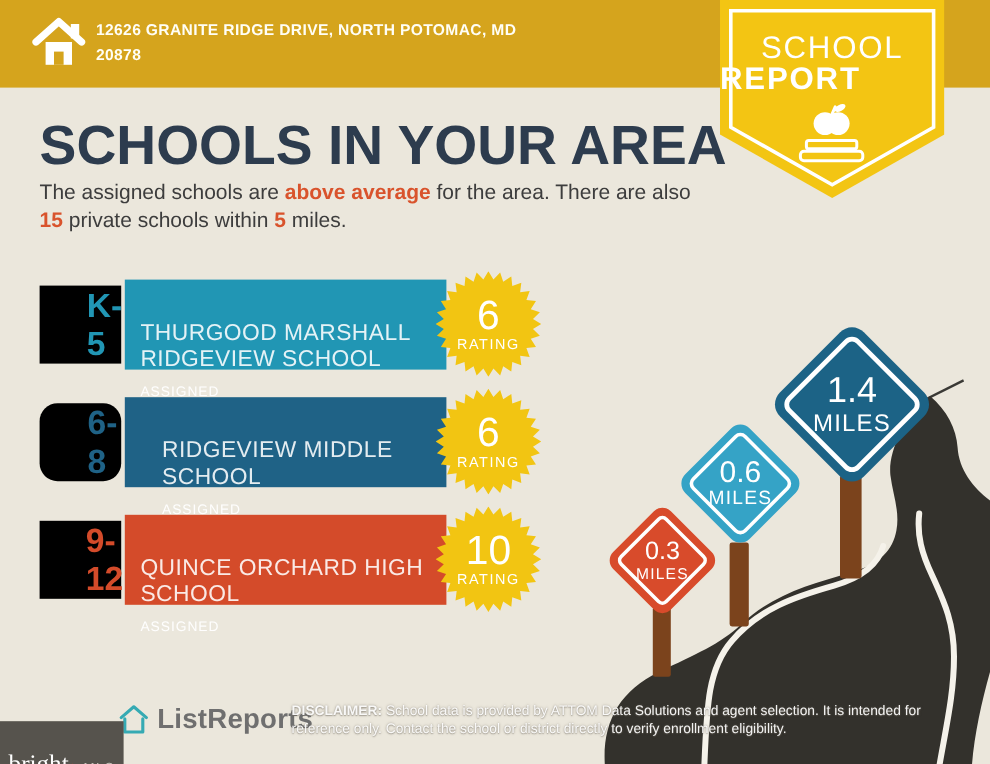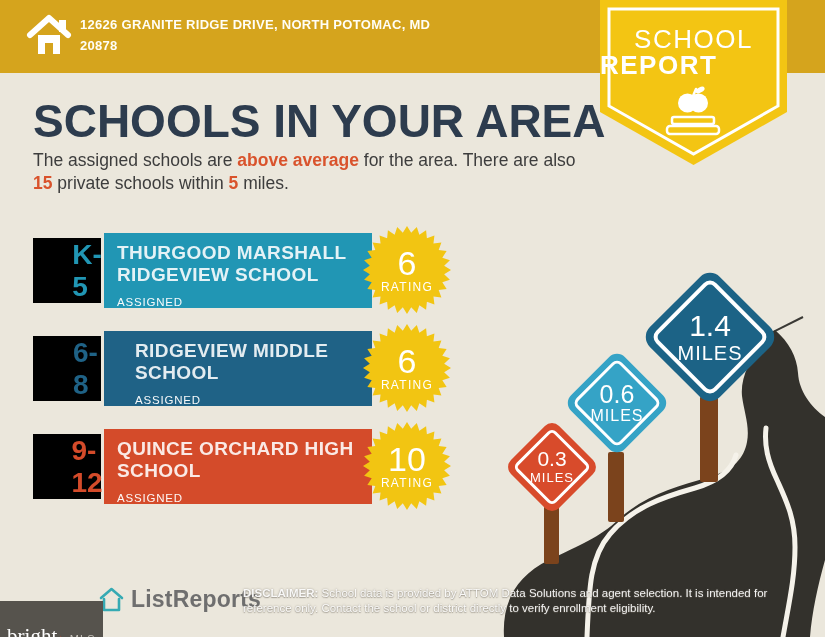--- a/index.html
+++ b/index.html
@@ -26,22 +26,22 @@
   .title{position:absolute;left:33px;top:94px;font-size:46px;font-weight:800;
     color:#2D3C4E;letter-spacing:0;}
   .subtitle{position:absolute;left:33px;top:149px;width:545px;font-size:17.5px;
     line-height:1.32;color:#3D3D3D;}
   .subtitle b{color:#D9532C;font-weight:700;}
   
   .row{position:absolute;left:33px;width:420px;height:88px;}
   .grade-box{position:absolute;left:0;top:5px;width:68px;height:65px;background:#000000;
     display:flex;align-items:center;justify-content:center;font-size:28px;font-weight:600;padding-left:40px;}
   .bar{position:absolute;left:71px;top:0;width:268px;height:75px;padding:9px 0 0 13px;}
-  .school-name{font-size:19px;line-height:22px;font-weight:700;letter-spacing:.4px;
-    color:rgba(255,255,255,.88);}
+  .school-name{font-size:19px;line-height:22px;font-weight:400;letter-spacing:.4px;
+    color:rgba(255,255,255,.88);margin-top:25px;}
   .assigned{font-size:11.5px;letter-spacing:.8px;color:rgba(255,255,255,.96);margin-top:10px;}
   .burst{position:absolute;left:330px;top:-7px;width:88px;height:88px;}
   .burst svg{position:absolute;left:0;top:0;}
   .burst-text{position:absolute;left:0;top:0;width:88px;height:88px;display:flex;
     flex-direction:column;align-items:center;justify-content:center;color:#fff;}
   .burst-num{font-size:34px;font-weight:300;line-height:32px;}
   .burst-lbl{font-size:12px;letter-spacing:1.3px;margin-top:1px;}
   
   .road-svg{position:absolute;left:0;top:0;pointer-events:none;}
   .post{position:absolute;background:#7B431C;border-radius:2px;}
@@ -119,21 +119,21 @@
           <polygon class="star-poly" fill="#F2C512" points="100.00,50.00 92.23,54.76 98.75,61.13 90.12,64.04 95.05,71.69 85.99,72.61 89.09,81.17 80.05,80.05 81.17,89.09 72.61,85.99 71.69,95.05 64.04,90.12 61.13,98.75 54.76,92.23 50.00,100.00 45.24,92.23 38.87,98.75 35.96,90.12 28.31,95.05 27.39,85.99 18.83,89.09 19.95,80.05 10.91,81.17 14.01,72.61 4.95,71.69 9.88,64.04 1.25,61.13 7.77,54.76 0.00,50.00 7.77,45.24 1.25,38.87 9.88,35.96 4.95,28.31 14.01,27.39 10.91,18.83 19.95,19.95 18.83,10.91 27.39,14.01 28.31,4.95 35.96,9.88 38.87,1.25 45.24,7.77 50.00,0.00 54.76,7.77 61.13,1.25 64.04,9.88 71.69,4.95 72.61,14.01 81.17,10.91 80.05,19.95 89.09,18.83 85.99,27.39 95.05,28.31 90.12,35.96 98.75,38.87 92.23,45.24"></polygon>
         </svg>
       <div class="burst-text">
         <div class="burst-num">6</div>
         <div class="burst-lbl">RATING</div>
       </div>
     </div>
   </div>
 
   <div class="row" style="top:331px">
-    <div class="grade-box" style="color: rgb(31, 98, 134);">6-8</div>
+    <div class="grade-box" style="color: rgb(31, 98, 134); border-radius: 15px;">6-8</div>
     <div class="bar" style="background-color: rgb(31, 98, 134); padding-left: 31px;">
       <div class="school-name">
         <div>RIDGEVIEW MIDDLE</div>
         <div>SCHOOL</div>
       </div>
       <div class="assigned">ASSIGNED</div>
     </div>
     <div class="burst">
       <svg width="88" height="88" viewBox="0 0 100 100">
           <polygon class="star-poly" fill="#F2C512" points="100.00,50.00 92.23,54.76 98.75,61.13 90.12,64.04 95.05,71.69 85.99,72.61 89.09,81.17 80.05,80.05 81.17,89.09 72.61,85.99 71.69,95.05 64.04,90.12 61.13,98.75 54.76,92.23 50.00,100.00 45.24,92.23 38.87,98.75 35.96,90.12 28.31,95.05 27.39,85.99 18.83,89.09 19.95,80.05 10.91,81.17 14.01,72.61 4.95,71.69 9.88,64.04 1.25,61.13 7.77,54.76 0.00,50.00 7.77,45.24 1.25,38.87 9.88,35.96 4.95,28.31 14.01,27.39 10.91,18.83 19.95,19.95 18.83,10.91 27.39,14.01 28.31,4.95 35.96,9.88 38.87,1.25 45.24,7.77 50.00,0.00 54.76,7.77 61.13,1.25 64.04,9.88 71.69,4.95 72.61,14.01 81.17,10.91 80.05,19.95 89.09,18.83 85.99,27.39 95.05,28.31 90.12,35.96 98.75,38.87 92.23,45.24"></polygon>

